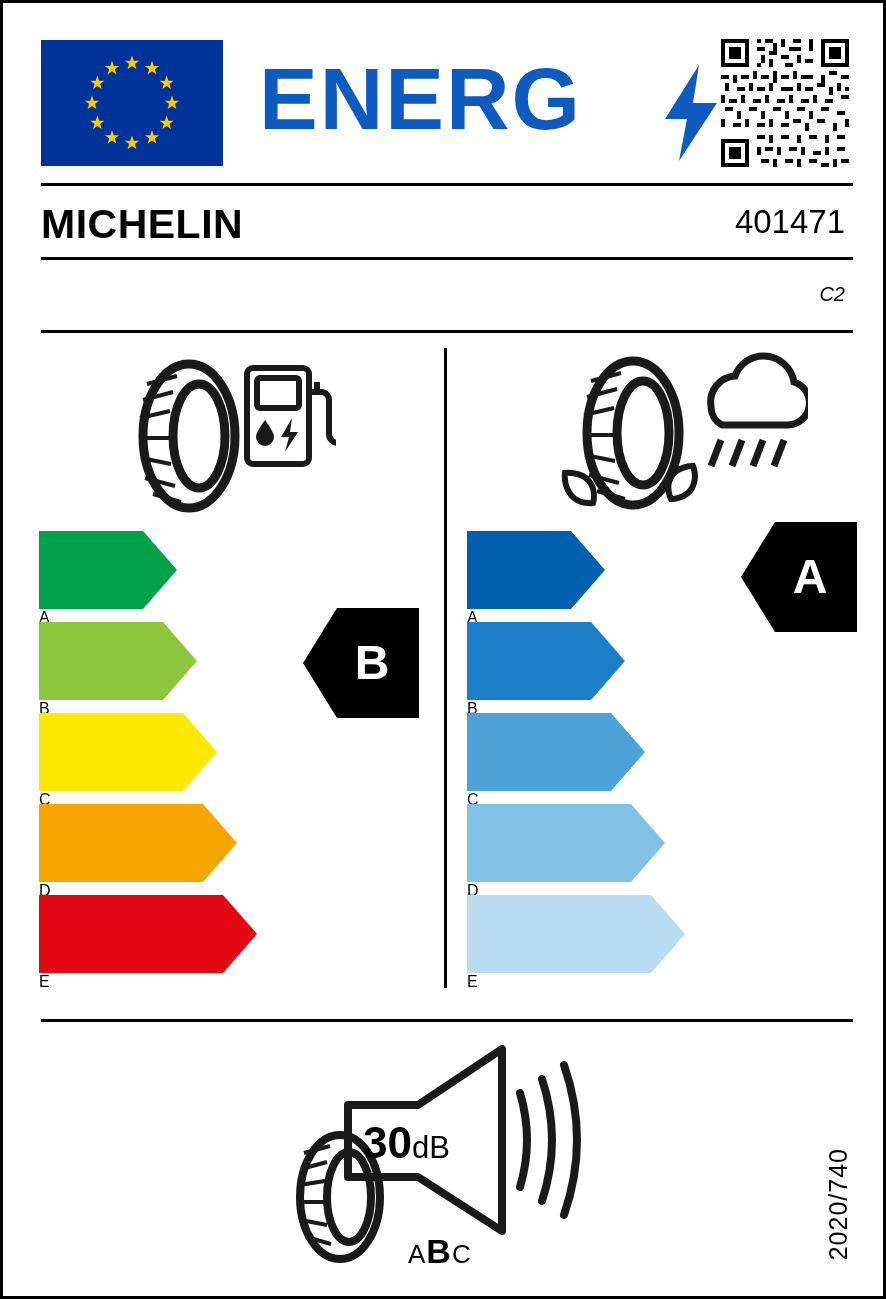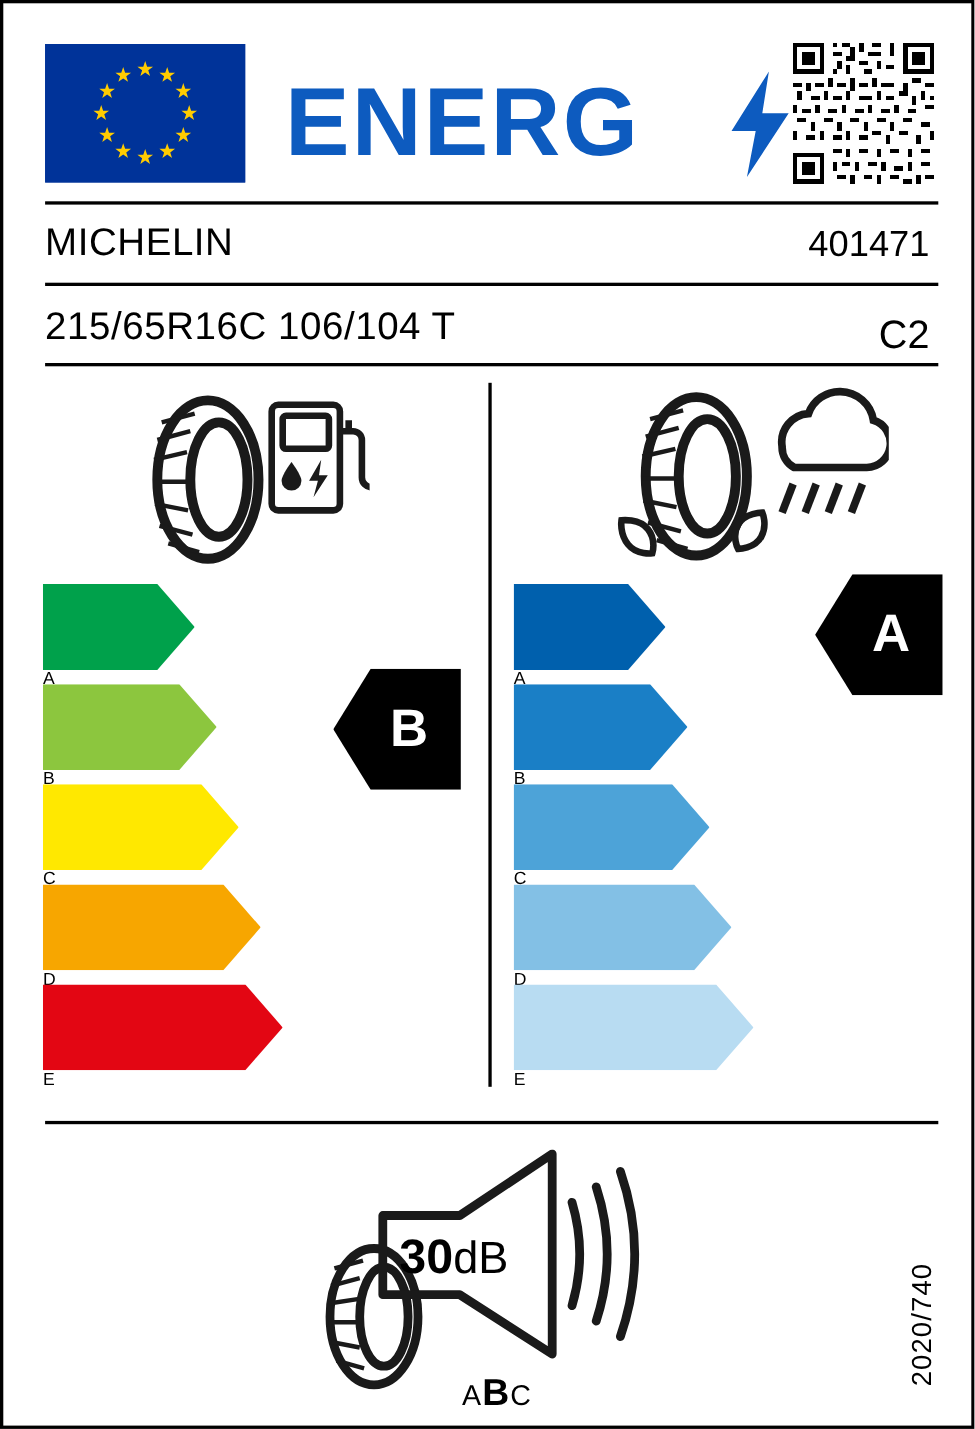--- a/index.html
+++ b/index.html
@@ -35,21 +35,21 @@
     top: 5px;
     width: 182px;
     height: 126px;
     background: #003399;
   }
   .eu-flag svg { display: block; }
 
   .energ-word {
     position: absolute;
     left: 218px;
-    top: 32px;
+    top: 20px;
     font-size: 88px;
     font-weight: bold;
     letter-spacing: 2px;
     color: #0d5bbf;
     line-height: 1;
     font-family: "Liberation Sans", sans-serif;
   }
   .bolt {
     position: absolute;
     left: 620px;
@@ -72,43 +72,44 @@
   }
   .rule-brand-top { left: 38px; top: 180px; width: 812px; height: 3px; }
   .rule-brand-bot { left: 38px; top: 254px; width: 812px; height: 3px; }
   .rule-size-bot  { left: 38px; top: 327px; width: 812px; height: 3px; }
   .rule-noise-top { left: 38px; top: 1016px; width: 812px; height: 3px; }
 
   .brand {
     position: absolute;
     left: 38px;
     top: 198px;
-    font-size: 35px;
-    font-weight: normal;
+    font-size: 41px;
+    font-weight: bold;
     letter-spacing: 0.5px;
   }
   .sku {
     position: absolute;
     right: 38px;
     top: 200px;
     font-size: 33px;
     font-weight: normal;
   }
   .tyre-size {
     position: absolute;
     left: 38px;
     top: 274px;
     font-size: 35px;
     letter-spacing: 0.5px;
   }
   .tyre-class {
     position: absolute;
     right: 38px;
     top: 280px;
-    font-size: 36px;
+    font-size: 20px;
+    font-style: italic;
   }
 
   
   .mid-divider {
     position: absolute;
     left: 441px;
     top: 345px;
     width: 3px;
     height: 640px;
     background: #000;
@@ -171,30 +172,29 @@
   }
   .noise-db {
     position: absolute;
     left: 75px;
     top: 76px;
     font-size: 44px;
     font-weight: bold;
     line-height: 1;
   }
   .noise-db .unit {
-    font-size: 41px;
+    font-size: 31px;
     font-weight: normal;
   }
   .noise-classes {
     position: absolute;
     left: 120px;
-    top: 202px;
+    top: 187px;
     font-size: 26px;
     letter-spacing: 1px;
-    margin-left: 12px;
   }
   .noise-classes .sel {
     font-size: 34px;
     font-weight: bold;
   }
 
   .year {
     position: absolute;
     right: 30px;
     bottom: 36px;
@@ -376,21 +376,20 @@
         </g>
       </svg>
     </div>
   </div>
 
   <div class="rule rule-brand-top"></div>
   <div class="brand">MICHELIN</div>
   <div class="sku">401471</div>
   <div class="rule rule-brand-bot"></div>
 
-  <div class="tyre-size">215/65R16C 106/104 T</div>
   <div class="tyre-class">C2</div>
   <div class="rule rule-size-bot"></div>
 
   <div class="mid-divider"></div>
 
   <div class="pict pict-fuel">
     <svg width="215" height="170" viewBox="0 0 215 170" aria-hidden="true">
 
       <g>
         <ellipse cx="68" cy="88" rx="46" ry="72" fill="none" stroke="#1a1a1a" stroke-width="9"></ellipse>

